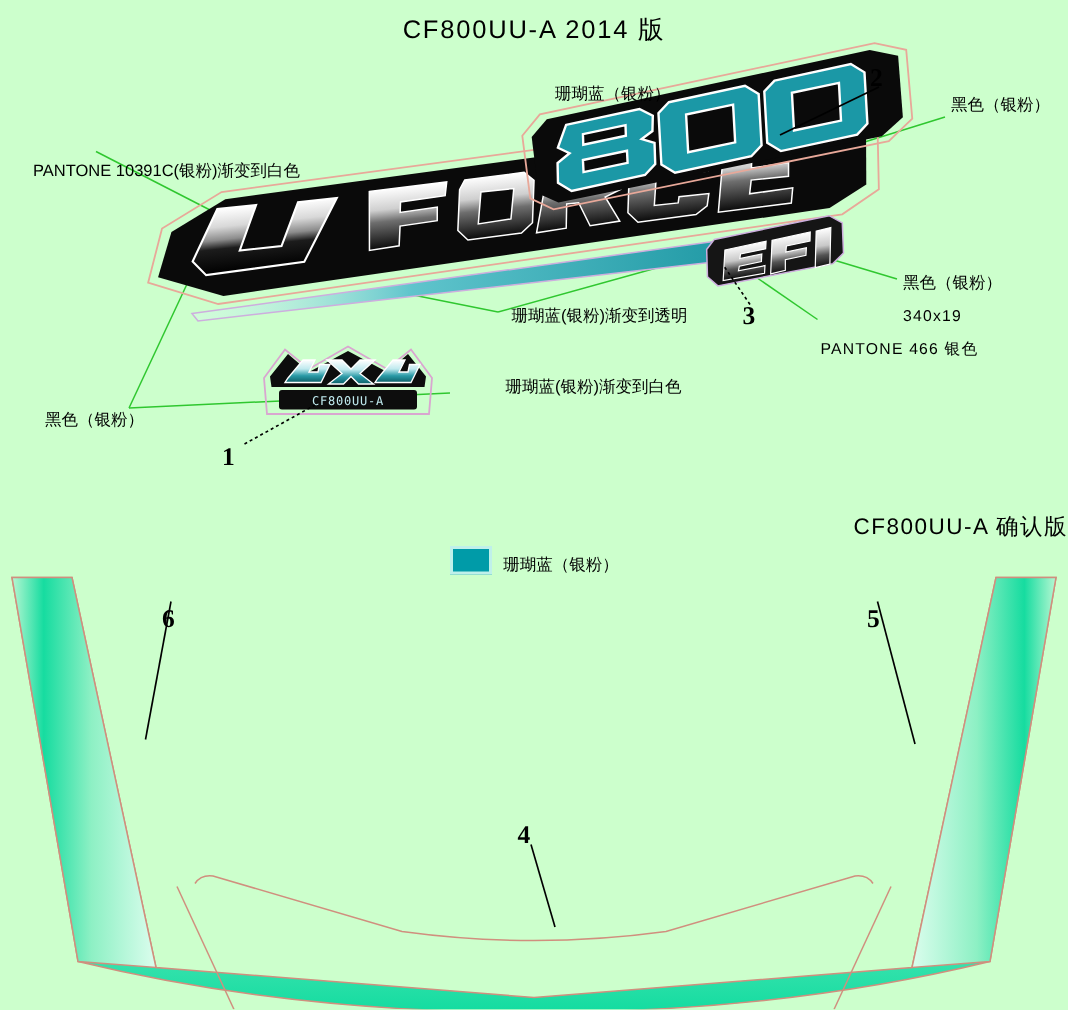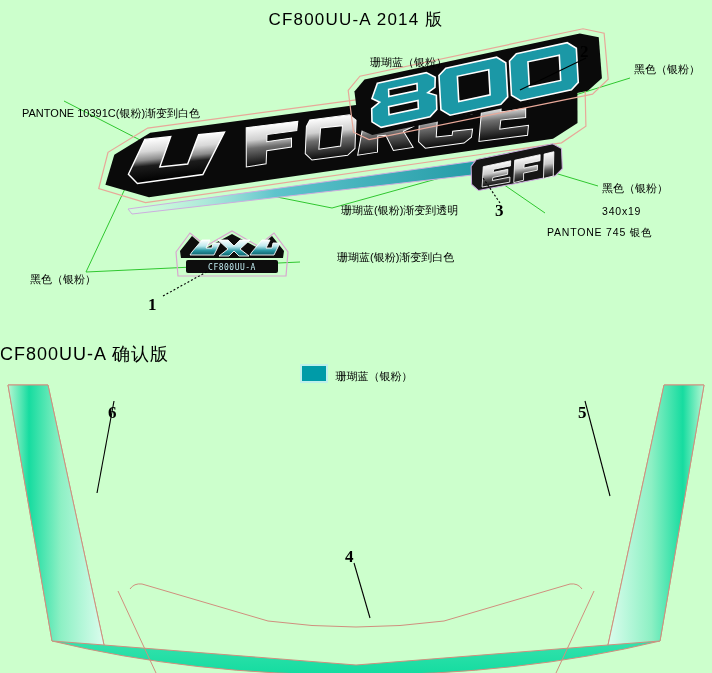--- a/index.html
+++ b/index.html
@@ -11,22 +11,22 @@
     overflow:hidden;
     position:relative;
   }
   #sheet{position:absolute;left:0;top:0;width:712px;height:542px;}
   .txt{position:absolute;white-space:nowrap;color:#000;}
   .title{
     left:0;top:8px;width:712px;text-align:center;
     font-size:17px;letter-spacing:1.2px;font-weight:400;
   }
   .subtitle{
-    left:0;top:342px;width:712px;text-align:left;
-    font-size:18px;letter-spacing:1px;
+    left:0;top:342px;width:712px;text-align:right;
+    font-size:15px;letter-spacing:1px;
   }
   .lbl{font-size:11px;}
   .lbl-mono{font-size:10.5px;letter-spacing:.8px;margin-top:11px;}
   .num{font-size:17px;font-weight:bold;font-family:"Liberation Serif","DejaVu Serif",serif;}
   .swatchrow{position:absolute;left:0;top:364px;width:712px;text-align:center;font-size:11px;}
   .swatch{
     display:inline-block;width:24px;height:15px;
     background:#009ba8;border:2px solid #bff0ea;
     vertical-align:-3px;margin-right:8px;
   }
@@ -163,21 +163,21 @@
   <div class="txt lbl" style="left:634px;top:62px;">黑色（银粉）</div>
 
   <div class="txt lbl" style="left:321px;top:203px;margin-left:20px;">珊瑚蓝(银粉)渐变到透明</div>
 
   <div class="txt lbl" style="left:337px;top:250px;">珊瑚蓝(银粉)渐变到白色</div>
 
   <div class="txt lbl" style="left:602px;top:181px;">黑色（银粉）</div>
 
   <div class="txt lbl-mono" style="left:602px;top:194px;">340x19</div>
 
-  <div class="txt lbl-mono" style="left:547px;top:215px;">PANTONE 745 银色</div>
+  <div class="txt lbl-mono" style="left:547px;top:215px;">PANTONE 466 银色</div>
 
   <div class="txt num" style="left:580px;top:42px;">2</div>
   <div class="txt num" style="left:495px;top:201px;">3</div>
   <div class="txt num" style="left:148px;top:295px;">1</div>
 
   <div class="txt subtitle">CF800UU-A  确认版</div>
   <div class="swatchrow">
     <span class="swatch"></span><span>珊瑚蓝（银粉）</span>
   </div>
 

